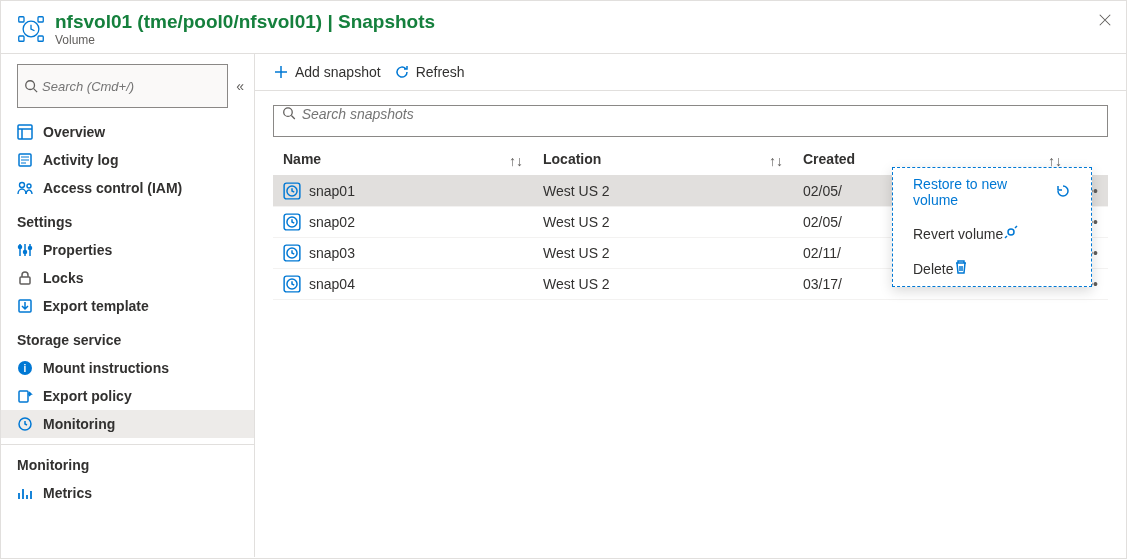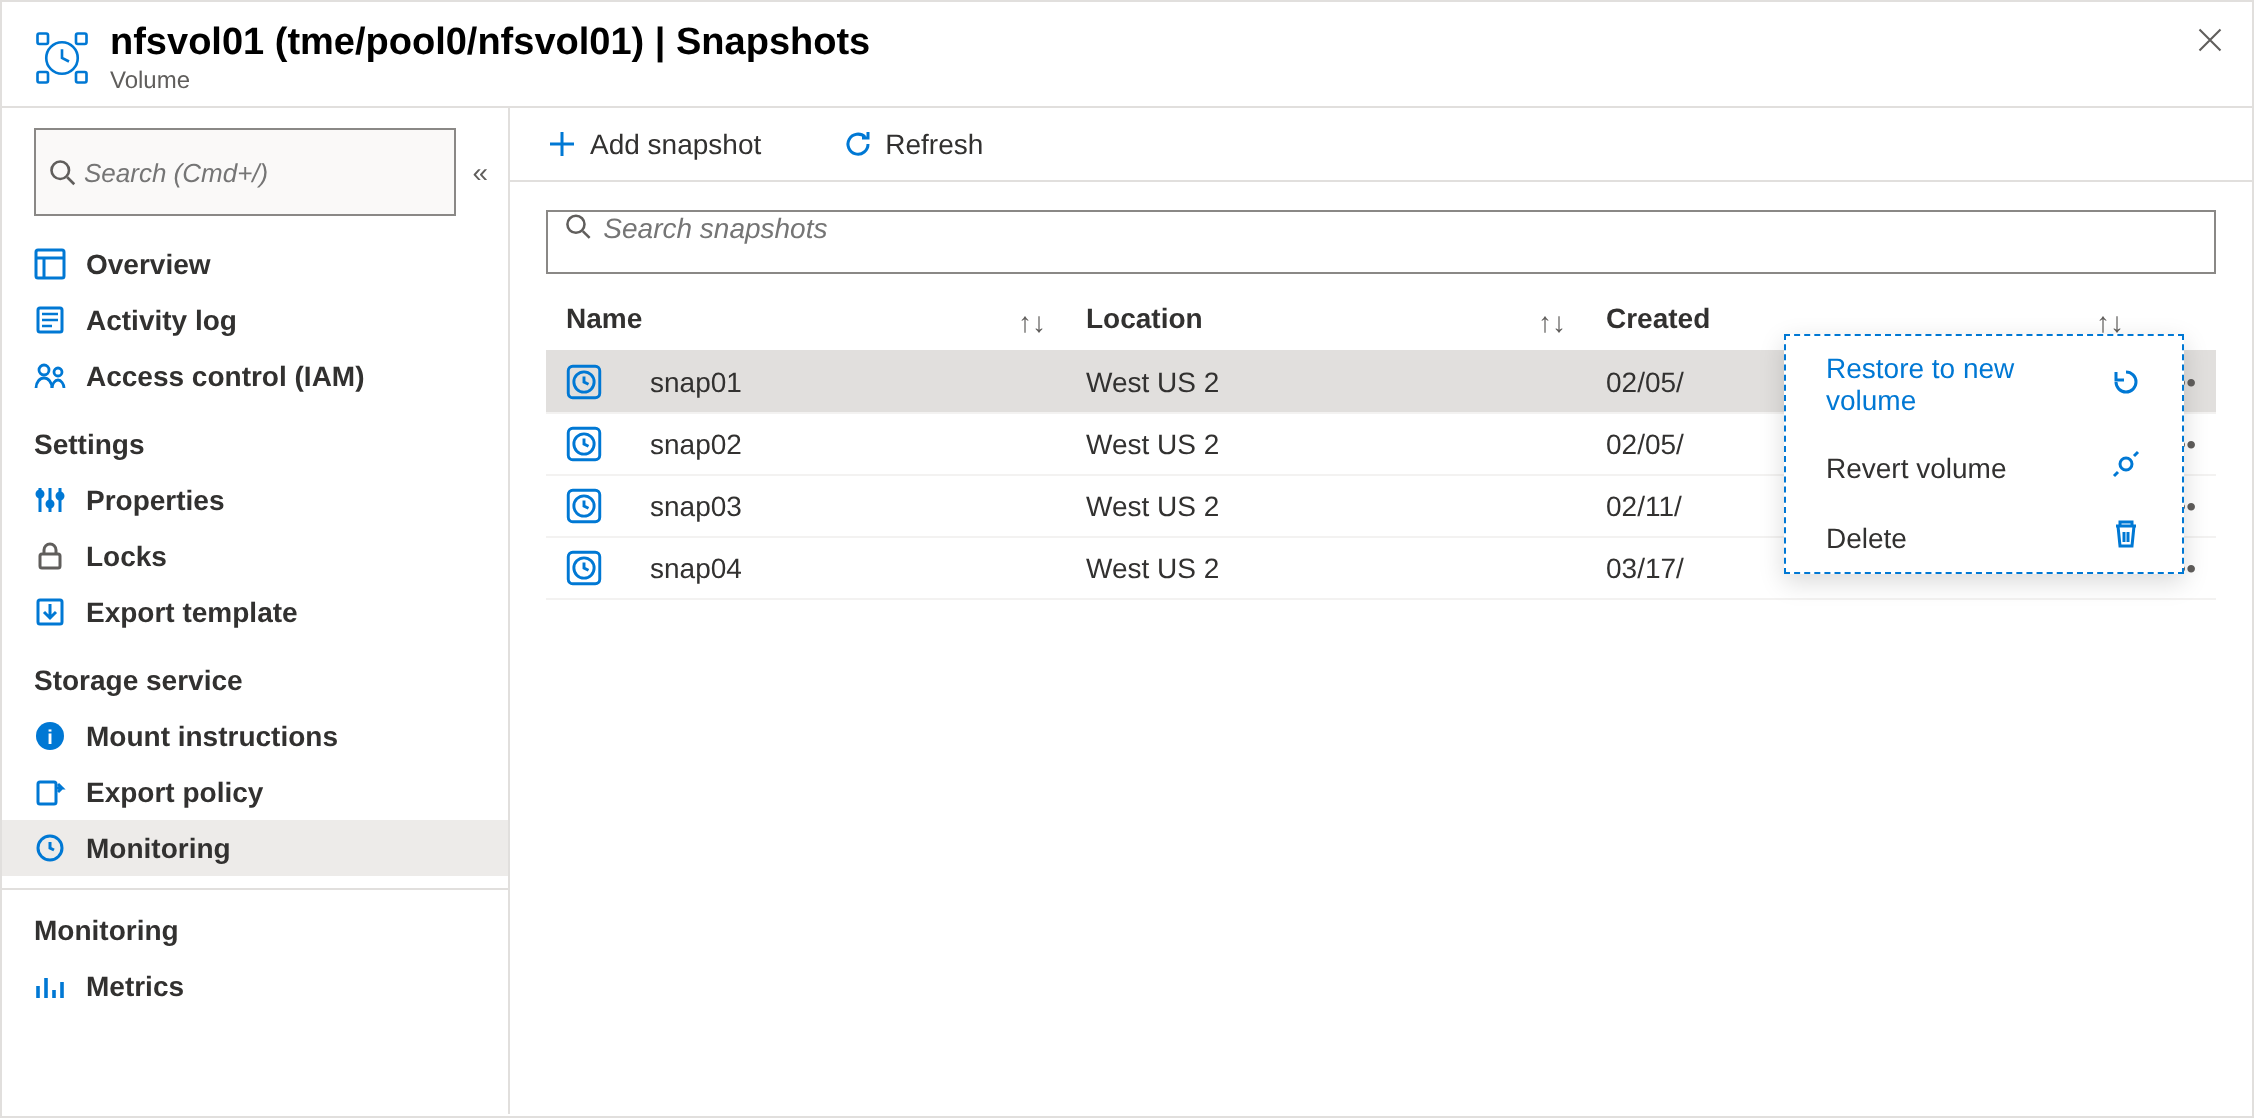--- a/index.html
+++ b/index.html
@@ -22,21 +22,21 @@
     position: relative;
   }
   .header-icon {
     width: 28px;
     height: 28px;
     margin-top: 4px;
     color: #0078d4;
     flex-shrink: 0;
   }
   .header-text { margin-left: 10px; flex: 1; }
-  .header-title { font-size: 19px; font-weight: 600; color: #000000; }
+  .header-title { font-size: 19px; font-weight: 600; color: #15803d; }
   .header-sub { font-size: 12px; color: #605e5c; }
   .header-close { position: absolute; top: 12px; right: 14px; color: #605e5c; cursor: pointer; }
   .header-close svg { width: 14px; height: 14px; }
 
   .body {
     display: flex;
     height: calc(100% - 54px);
   }
 
   
@@ -91,21 +91,21 @@
     display: inline-flex; align-items: center; justify-content: center;
   }
   .nav-sep { border-top: 1px solid #e1dfdd; margin: 6px 0 0 0; }
 
   
   .main { flex: 1; display: flex; flex-direction: column; overflow: hidden;}
   .toolbar {
     display: flex;
     align-items: center;
     padding: 10px 18px;
-    gap: 40px;
+    gap: 13px;
     border-bottom: 1px solid #e1dfdd;
   }
   .tool-btn {
     display: flex; align-items: center; gap: 6px;
     color: #323130; cursor: pointer; font-size: 14px;
   }
   .tool-btn svg { width: 16px; height: 16px; color: #0078d4; }
   .content-area { padding: 14px 18px 0 18px; position: relative; flex:1;}
   .snap-search {
     display: flex; align-items: flex-start;
@@ -123,41 +123,41 @@
     text-align: left; font-weight: 600; font-size: 14px;
     padding: 8px 10px; border-bottom: 1px solid #e1dfdd;
     position: relative;
   }
   .sort-icon { position: absolute; right: 10px; top: 10px; color: #605e5c;}
   .snap-table td {
     padding: 6px 10px; border-bottom: 1px solid #f3f2f1;
     font-size: 14px; white-space: nowrap; overflow: hidden; text-overflow: ellipsis;
   }
   .snap-row.hovered { background: #e1dfdd; }
-  .snap-name-cell { display: flex; align-items: center; gap: 24px;}
+  .snap-name-cell { display: flex; align-items: center; gap: 8px;}
   .snap-icon { width: 18px; height: 18px; color: #0078d4; flex-shrink:0;}
   .row-actions { text-align: right; color: #605e5c; cursor: pointer;}
   .col-name { width: 260px;}
   .col-loc { width: 260px;}
   .col-created { }
   .col-act { width: 36px;}
 
   
   .ctx-menu {
     position: absolute;
     top: 76px;
     right: 34px;
     width: 200px;
     background: #fff;
     border: 1px dashed #0078d4;
     box-shadow: 0 4px 12px rgba(0,0,0,0.15);
     z-index: 10;
   }
   .ctx-item {
-    display: flex; align-items: center; justify-content: space-between;
+    display: flex; align-items: center; 
     padding: 8px 20px; font-size: 14px; cursor: pointer;
   }
   .ctx-item.primary { color: #0078d4; }
   .ctx-item svg { width: 16px; height: 16px;}
   .ctx-item.primary svg { color: #0078d4;}
   .ctx-item.delete svg { color: #0078d4;}
   .ctx-item .cicon { color: #0078d4; }
 </style>
 </head>
 <body>

